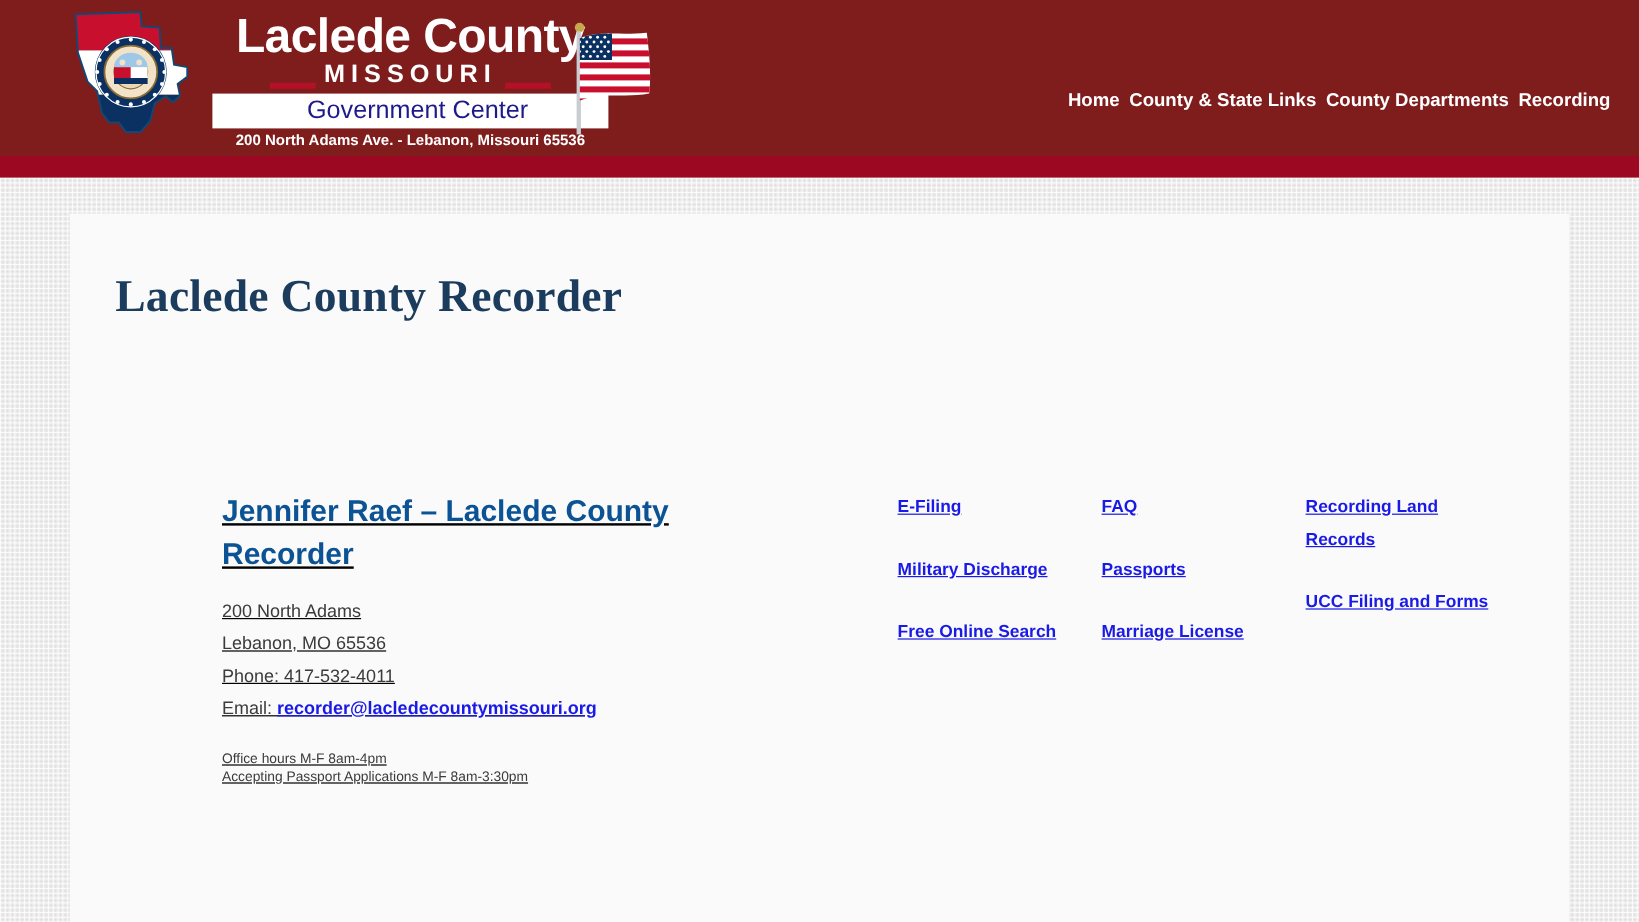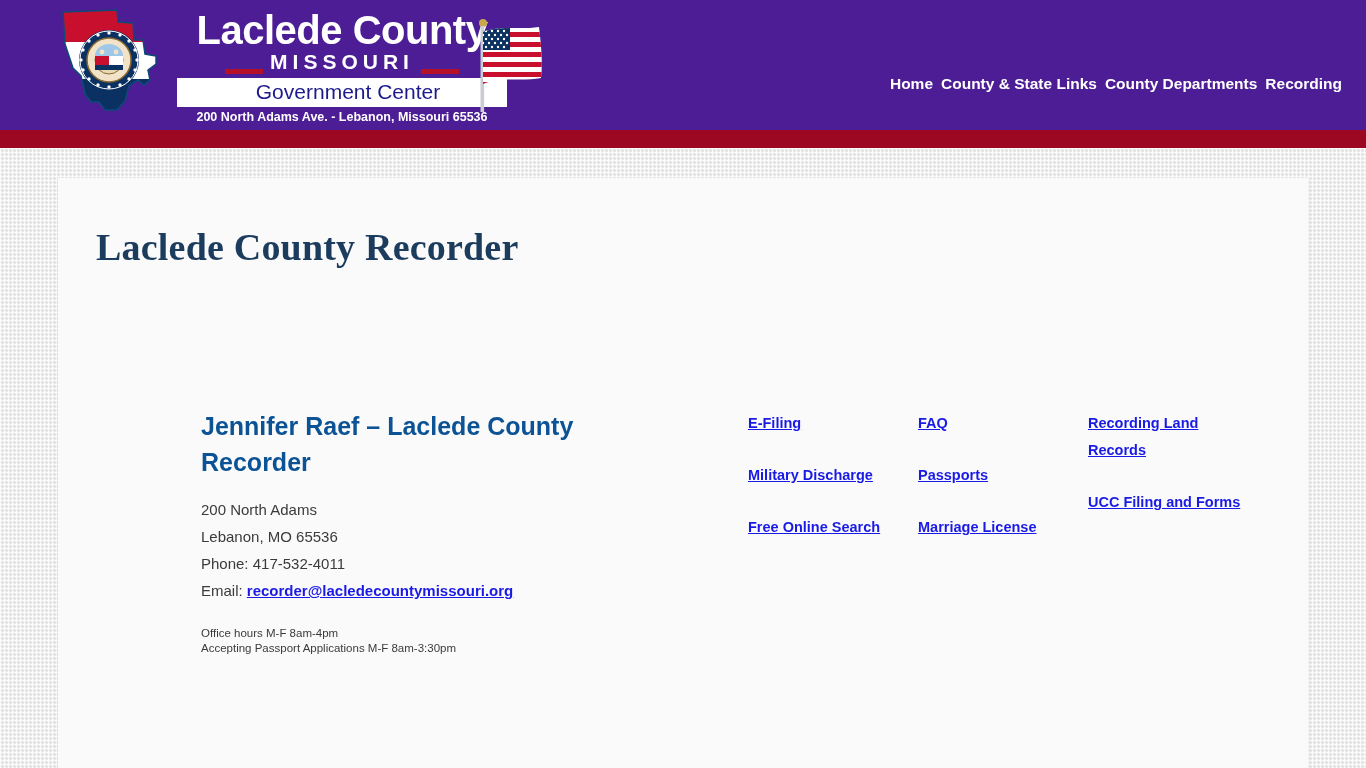--- a/index.html
+++ b/index.html
@@ -19,21 +19,21 @@
       linear-gradient(90deg, rgba(0,0,0,0.035) 1px, transparent 1px);
     background-size: 4px 4px, 4px 4px, 4px 4px, 4px 4px;
     background-position: 0 0, 0 0, 2px 2px, 2px 2px;
   }
 
   
   .site-header {
     position: relative;
     width: 1366px;
     height: 130px;
-    background: #4c1d95;
+    background: #7f1d1d;
     overflow: hidden;
   }
   .red-stripe {
     width: 1366px;
     height: 18px;
     background: #9c0722;
   }
 
   
   .logo-cluster {
@@ -153,22 +153,23 @@
 
   
   .top-row {
     position: relative;
     margin-top: 22px;
     padding: 0 0 0 0;
     height: 330px;
   }
   .contact-block {
     position: absolute;
-    left: 143px; top: 116px;
+    left: 127px; top: 116px;
     width: 420px;
+    text-decoration: underline;
   }
   .officer-name {
     margin: 0 0 16px 0;
     font-size: 25px;
     line-height: 36px;
     font-weight: bold;
     color: #0b5394;
   }
   .contact-line {
     font-size: 15px;

